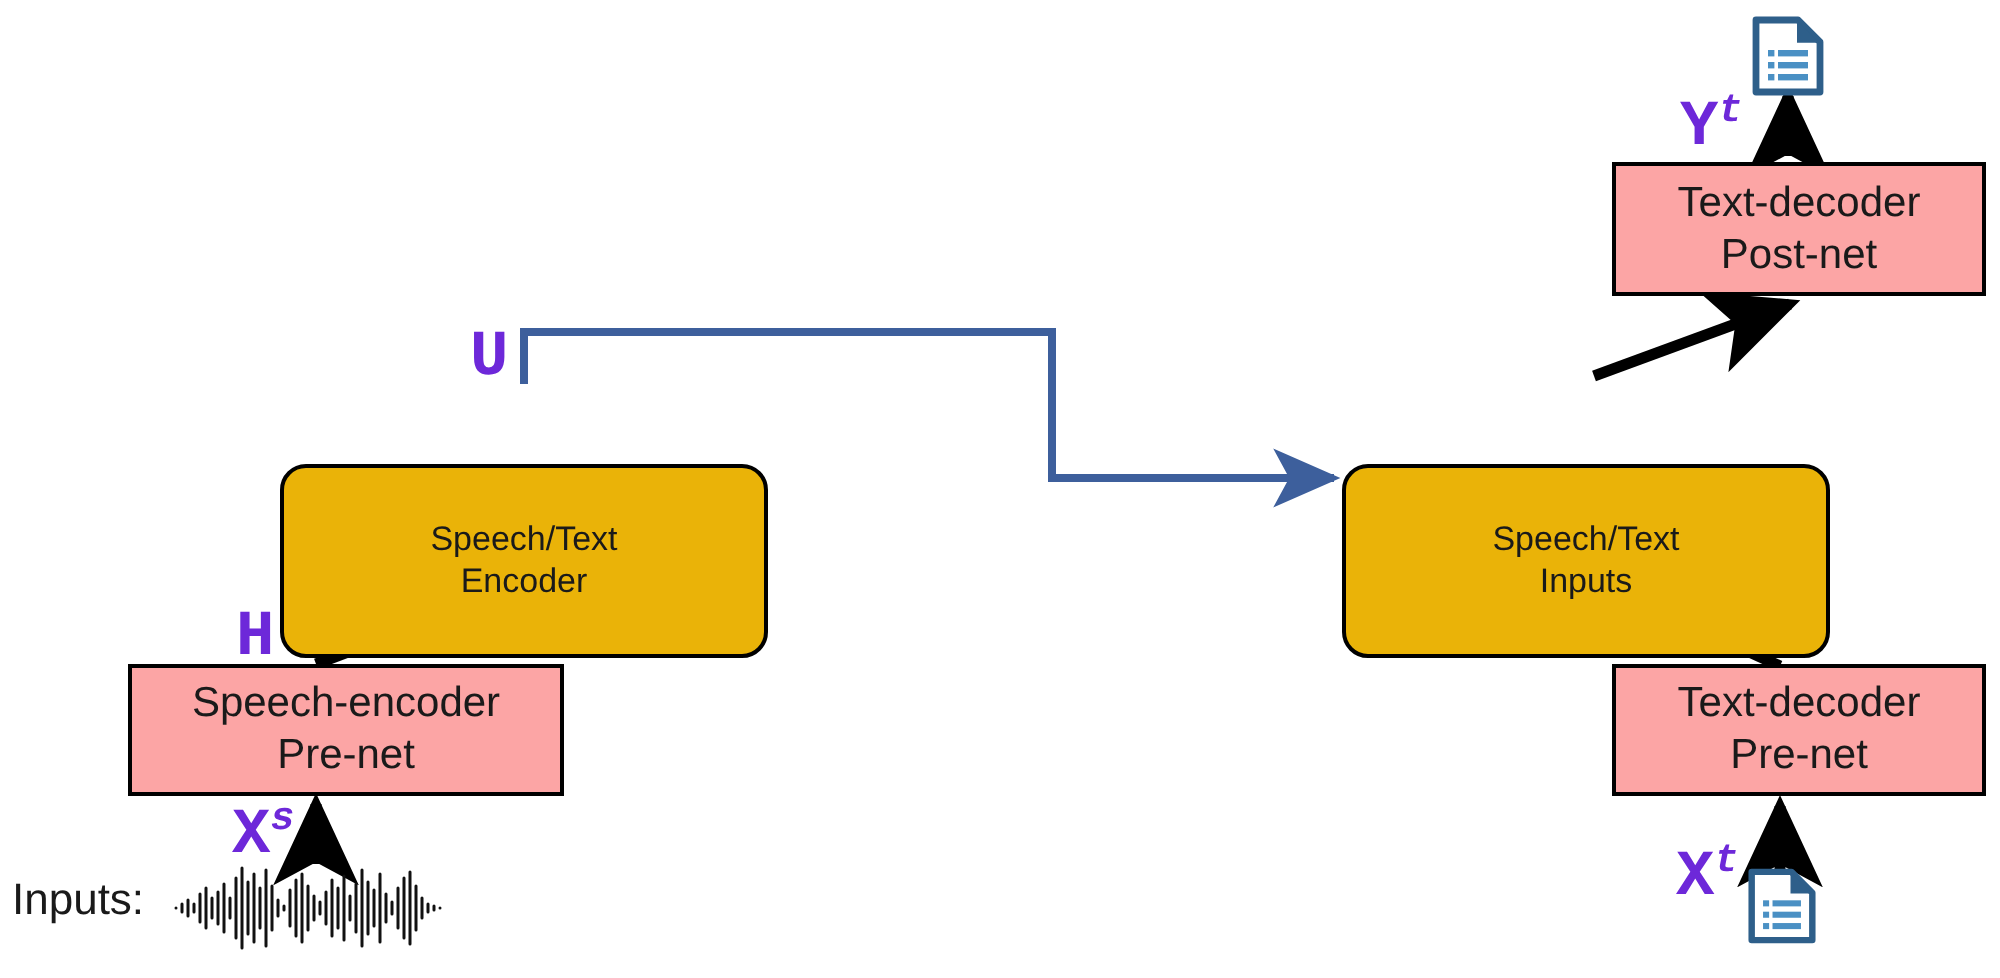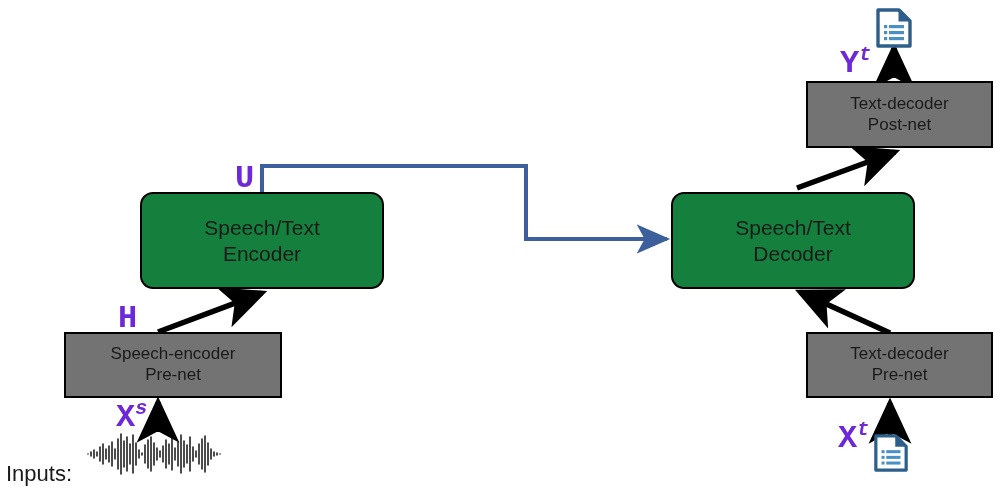--- a/index.html
+++ b/index.html
@@ -32,30 +32,31 @@
     justify-content: center;
     text-align: center;
     font-family: "Liberation Sans", sans-serif;
     color: #1a1a1a;
     line-height: 1.22;
     z-index: 3;
   }
   .node .ln { display: block; white-space: nowrap; }
 
   .node-blue {
-    background: #15803d;
+    background: #eab308;
     border: 2.5px solid #000000;
     border-radius: 13px;
-    font-size: 21px;
+    font-size: 17px;
+    margin-top: 40px;
   }
   .node-gray {
-    background: #737373;
+    background: #fca5a5;
     border: 2.5px solid #000000;
     border-radius: 0px;
-    font-size: 17px;
+    font-size: 21px;
   }
 
   
   .mlabel {
     position: absolute;
     font-family: Liberation Mono, monospace;
     font-weight: bold;
     font-size: 32px;
     color: #6d28d9;
     white-space: nowrap;
@@ -69,21 +70,20 @@
     line-height: 0;
   }
 
   .plain-label {
     position: absolute;
     font-family: "Liberation Sans", sans-serif;
     font-size: 22px;
     color: #1a1a1a;
     white-space: nowrap;
     z-index: 4;
-    margin-top: 24px;
   }
 
   
   .doc-icon { position: absolute; z-index: 4; }
 
   
   .wave { position: absolute; z-index: 4; }
 </style>
 </head>
 <body>
@@ -115,21 +115,21 @@
     <line x1="890" y1="435" x2="890" y2="403" stroke="#000000" stroke-width="5.5" marker-end="url(#arrowBlack)"></line>
   </svg>
 
   <div class="node node-blue" style="left:140px; top:192px; width:244px; height:97px;">
     <span class="ln">Speech/Text</span>
     <span class="ln">Encoder</span>
   </div>
 
   <div class="node node-blue" style="left:671px; top:192px; width:244px; height:97px;">
     <span class="ln">Speech/Text</span>
-    <span class="ln">Decoder</span>
+    <span class="ln">Inputs</span>
   </div>
 
   <div class="node node-gray" style="left:64px; top:332px; width:218px; height:66px;">
     <span class="ln">Speech-encoder</span>
     <span class="ln">Pre-net</span>
   </div>
 
   <div class="node node-gray" style="left:806px; top:332px; width:187px; height:66px;">
     <span class="ln">Text-decoder</span>
     <span class="ln">Pre-net</span>

